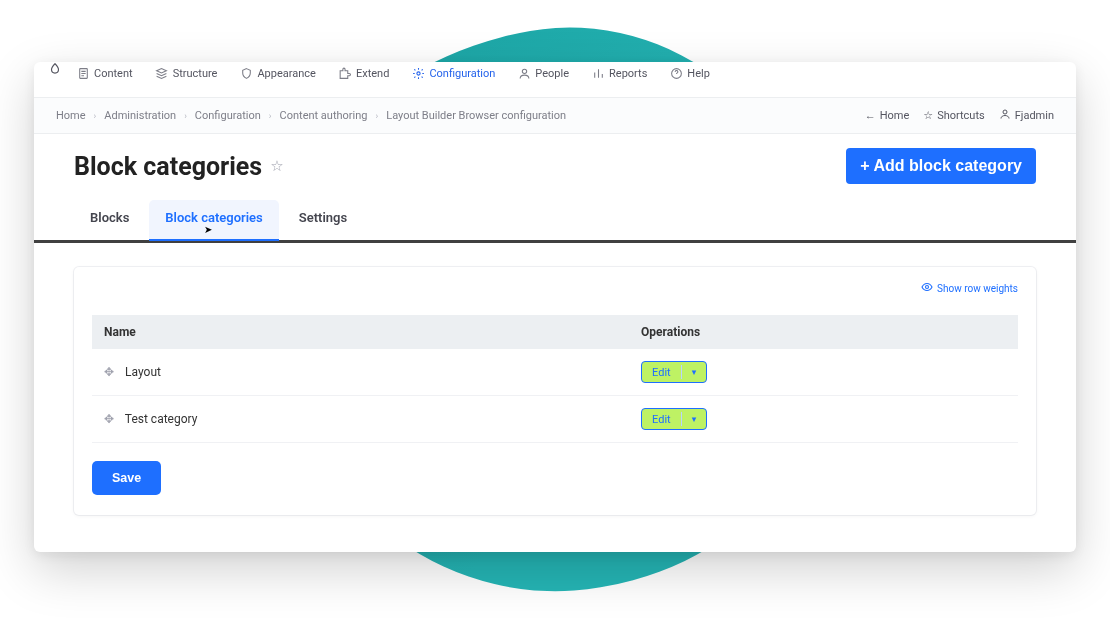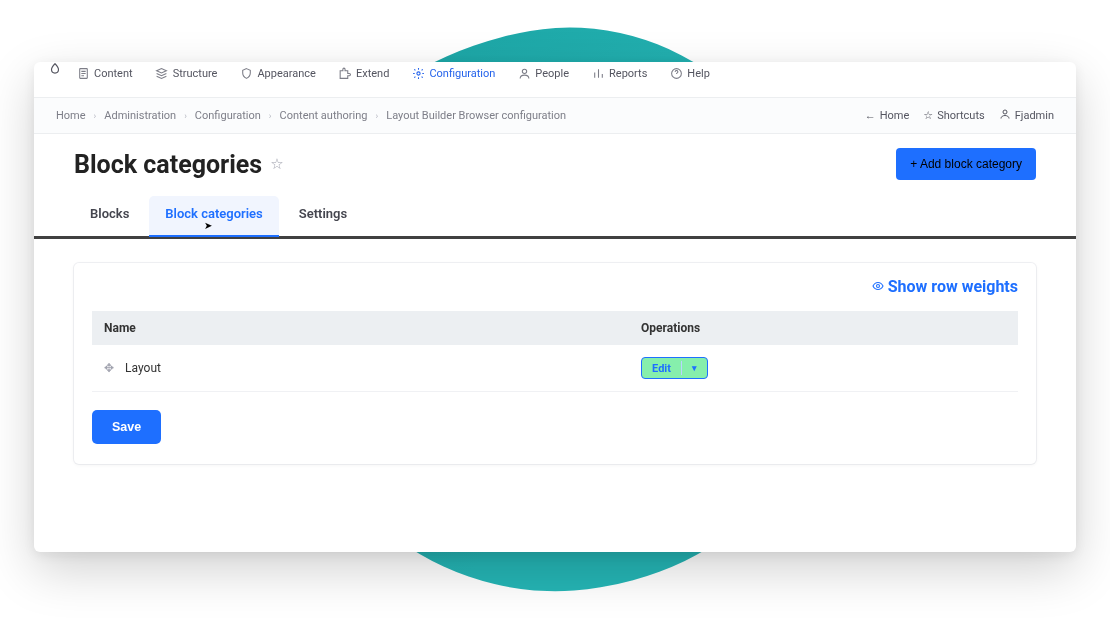--- a/index.html
+++ b/index.html
@@ -76,26 +76,26 @@
       display:flex;
       align-items:center;
       justify-content:space-between;
       padding: 14px 40px 0 40px;
     }
     .title-left { display:flex; align-items:center; gap:8px;}
     h1 { font-size: 25px; font-weight: 700; color:#222; }
     .star-icon { color:#a0a2ae; font-size:15px; cursor:pointer;}
     .add-btn {
       background:#1e6fff;
-      color:#000000;
+      color:#ffffff;
       border:none;
       border-radius:4px;
       padding:9px 14px;
-      font-size:12px;
-      font-weight:400;
+      font-size:16px;
+      font-weight:700;
       cursor:pointer;
     }
     
     .tabs {
       display:flex;
       padding: 16px 62px 0 40px;
       border-bottom:3px solid #404040;
       gap:4px;
       position: relative;
     }
@@ -129,22 +129,22 @@
       border-radius:5px;
       box-shadow:0 1px 4px rgba(0,0,0,0.05), 0 0 0 1px #f1f2f5;
       padding: 18px 18px 20px 18px;
       position:relative;
     }
     .show-weights {
       position:absolute;
       right: 18px;
       top: 14px;
       color:#1e6fff;
-      font-size:16px;
-      font-weight:700;
+      font-size:10px;
+      font-weight:400;
       display:flex;
       align-items:center;
       gap:4px;
       cursor:pointer;
     }
     table.cat {
       width:100%;
       border-collapse:collapse;
       margin-top: 30px;
     }
@@ -159,24 +159,24 @@
     table.cat tbody td {
       font-size:12px;
       color:#333;
       padding: 12px 12px;
       border-bottom:1px solid #f0f1f4;
     }
     .drag { color:#a0a2ae; margin-right:8px; cursor:grab; display:inline-block; font-size: 12px;}
     .ops-btn {
       border:1.5px solid #1e6fff;
       color:#1e6fff;
-      background:#86efac;
+      background:#bef264;
       border-radius:4px;
       font-size:11px;
-      font-weight:700;
+      font-weight:400;
       padding: 3px 10px;
       display:inline-flex;
       align-items:center;
       gap:10px;
       cursor:pointer;
     }
     .ops-btn .divider { width:1px; height:14px; background:#b9d3ff;}
     .ops-btn .chev { font-size:9px;}
     .save-btn {
       margin-top:18px;
@@ -348,20 +348,33 @@
               <span>Layout</span>
             </td>
             <td>
               <span class="ops-btn">
                 <span>Edit</span>
                 <span class="divider"></span>
                 <span class="chev">▾</span>
               </span>
             </td>
           </tr>
+          <tr>
+            <td>
+              <span class="drag">✥</span>
+              <span>Test category</span>
+            </td>
+            <td>
+              <span class="ops-btn">
+                <span>Edit</span>
+                <span class="divider"></span>
+                <span class="chev">▾</span>
+              </span>
+            </td>
+          </tr>
         </tbody>
       </table>
 
       <button class="save-btn">Save</button>
     </div>
   </div>
 
 </div>
 
 </body></html>

